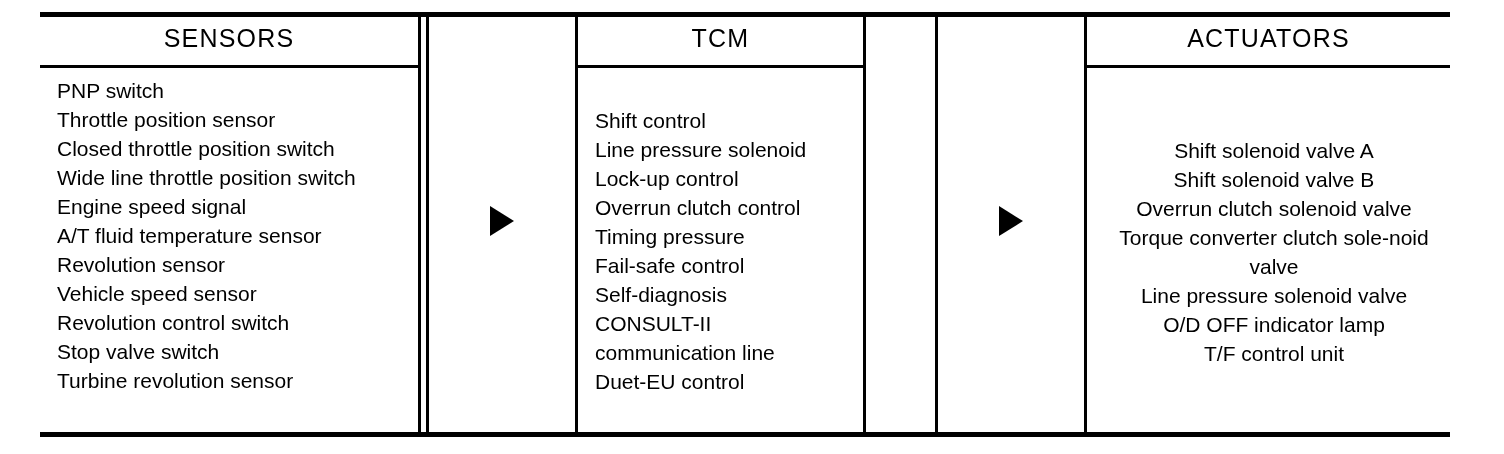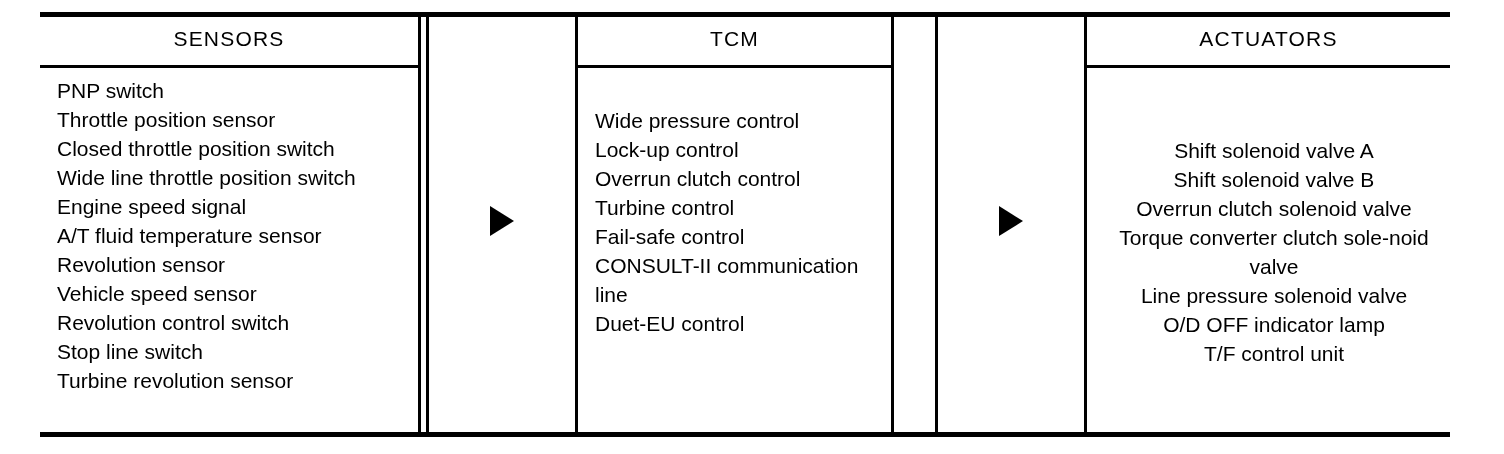--- a/index.html
+++ b/index.html
@@ -36,38 +36,38 @@
   
   .col {
     position: absolute;
     top: 12px;
     height: 425px;
     box-sizing: border-box;
   }
   
   .col-sensors   { left: 40px;   width: 381px; border-right: 3px solid #000; }
   .col-gap1      { left: 426px;  width: 152px; border-left: 3px solid #000; border-right: 3px solid #000; }
-  .col-tcm       { left: 578px;  width: 316px; border-right: 3px solid #000; }
+  .col-tcm       { left: 578px;  width: 288px; border-right: 3px solid #000; }
   .col-gap2      { left: 935px;  width: 152px; border-left: 3px solid #000; border-right: 3px solid #000; }
   .col-actuators { left: 1087px; width: 363px; padding-left: 8px; }
 
   
   .col-head {
     position: absolute;
     left: 0;
     right: 0;
     top: 0;
     height: 53px;
     border-bottom: 3px solid #000;
     display: flex;
     align-items: center;
     justify-content: center;
   }
   .col-head-title {
-    font-size: 21px;
+    font-size: 25px;
     letter-spacing: 1.2px;
     line-height: 1;
     white-space: nowrap;
   }
 
   
   .col-body {
     position: absolute;
     left: 0;
     right: 0;
@@ -123,41 +123,43 @@
     <div class="col-body pad-sensors">
       <div class="item">PNP switch</div>
       <div class="item">Throttle position sensor</div>
       <div class="item">Closed throttle position switch</div>
       <div class="item">Wide line throttle position switch</div>
       <div class="item">Engine speed signal</div>
       <div class="item">A/T fluid temperature sensor</div>
       <div class="item">Revolution sensor</div>
       <div class="item">Vehicle speed sensor</div>
       <div class="item">Revolution control switch</div>
-      <div class="item">Stop line switch</div>
+      <div class="item">Stop valve switch</div>
       <div class="item">Turbine revolution sensor</div>
     </div>
   </div>
 
   <div class="col col-gap1">
     <div class="arrow-wrap shift-up">
       <div class="arrow"></div>
     </div>
   </div>
 
   <div class="col col-tcm">
     <div class="col-head">
       <div class="col-head-title">TCM</div>
     </div>
     <div class="col-body pad-tcm">
-      <div class="item">Wide pressure control</div>
+      <div class="item">Shift control</div>
+      <div class="item">Line pressure solenoid</div>
       <div class="item">Lock-up control</div>
       <div class="item">Overrun clutch control</div>
-      <div class="item">Turbine control</div>
+      <div class="item">Timing pressure</div>
       <div class="item">Fail-safe control</div>
+      <div class="item">Self-diagnosis</div>
       <div class="item wrap">CONSULT-II communication line</div>
       <div class="item">Duet-EU control</div>
     </div>
   </div>
 
   <div class="col col-gap2">
     <div class="arrow-wrap shift-up">
       <div class="arrow"></div>
     </div>
   </div>

